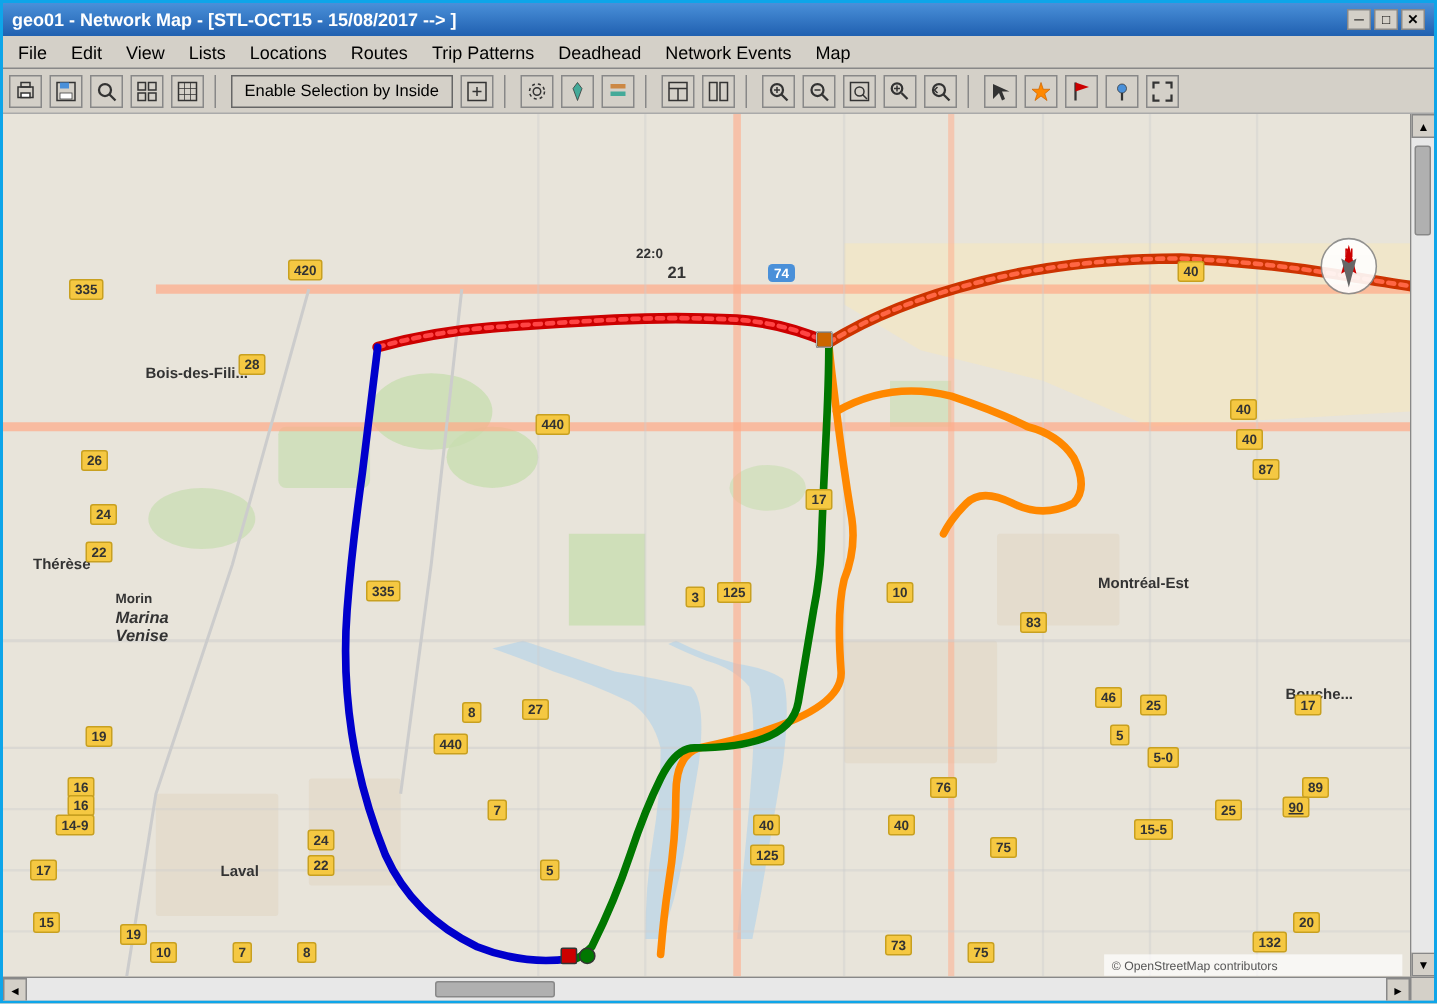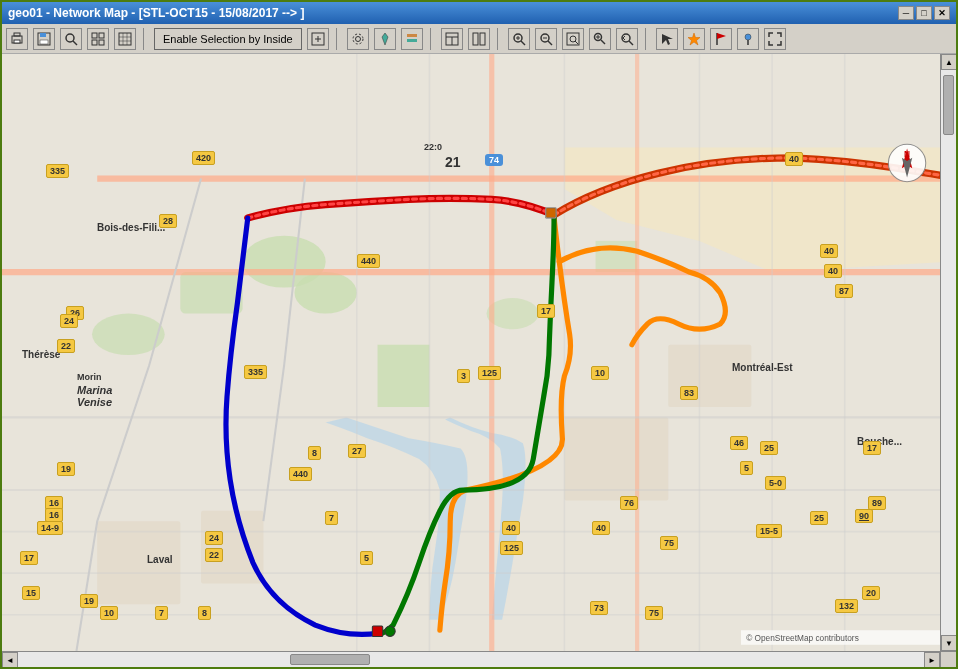--- a/index.html
+++ b/index.html
@@ -1,19 +1,19 @@
 <!DOCTYPE html>
 <html><head>
   <meta charset="utf-8">
   <style>
     * { margin: 0; padding: 0; box-sizing: border-box; }
     body { width: 958px; height: 669px; overflow: hidden; font-family: 'Segoe UI', Tahoma, Arial, sans-serif; font-size: 12px; background: #d4d0c8; }
 
     
-    .window { width: 958px; height: 669px; border: 2px solid #4d7c0f; display: flex; flex-direction: column; background: #d4d0c8; }
+    .window { width: 958px; height: 669px; border: 2px solid #0ea5e9; display: flex; flex-direction: column; background: #d4d0c8; }
 
     .title-bar { background: linear-gradient(to bottom, #4a90d9, #2060b0); color: white; height: 22px; display: flex; align-items: center; padding: 0 6px; font-size: 12px; font-weight: bold; user-select: none; flex-shrink: 0; }
     .title-bar-text { flex: 1; }
     .title-bar-buttons { display: flex; gap: 2px; }
     .title-btn { width: 16px; height: 14px; background: #d4d0c8; border: 1px solid #888; display: flex; align-items: center; justify-content: center; font-size: 9px; cursor: pointer; color: #000; }
 
     
     .menu-bar { background: #d4d0c8; height: 22px; display: flex; align-items: center; padding: 0 2px; border-bottom: 1px solid #888; flex-shrink: 0; }
     .menu-item { padding: 2px 8px; cursor: pointer; font-size: 12px; color: #000; }
 
@@ -65,20 +65,32 @@
 
   <div class="title-bar">
     <span class="title-bar-text">geo01 - Network Map - [STL-OCT15 - 15/08/2017 --&gt; ]</span>
     <div class="title-bar-buttons">
       <div class="title-btn">─</div>
       <div class="title-btn">□</div>
       <div class="title-btn">✕</div>
     </div>
   </div>
 
+  <div class="menu-bar">
+    <span class="menu-item">File</span>
+    <span class="menu-item">Edit</span>
+    <span class="menu-item">View</span>
+    <span class="menu-item">Lists</span>
+    <span class="menu-item">Locations</span>
+    <span class="menu-item">Routes</span>
+    <span class="menu-item">Trip Patterns</span>
+    <span class="menu-item">Deadhead</span>
+    <span class="menu-item">Network Events</span>
+    <span class="menu-item">Map</span>
+  </div>
 
   <div class="toolbar">
     <div class="tb-btn" title="Print">
       <svg width="14" height="14" viewBox="0 0 14 14">
           <rect x="2" y="4" width="10" height="7" fill="none" stroke="#333" stroke-width="1"></rect>
           <rect x="4" y="1" width="6" height="3" fill="none" stroke="#333" stroke-width="1"></rect>
           <rect x="4" y="8" width="6" height="3" fill="white" stroke="#333" stroke-width="1"></rect>
         </svg>
     </div>
     <div class="tb-btn" title="Save">
@@ -307,23 +319,23 @@
 
         <div class="map-label" style="left:95px; top:168px;">Bois-des-Fili...</div>
         <div class="map-label" style="left:20px; top:295px;">Thérèse</div>
         <div class="map-label" style="left:145px; top:500px;">Laval</div>
         <div class="map-label" style="left:730px; top:308px;">Montréal-Est</div>
         <div class="map-label" style="left:855px; top:382px;">Bouche...</div>
         <div class="map-label" style="left:75px; top:330px; font-size:11px; font-style:italic;">Marina<br>Venise</div>
         <div class="map-label" style="left:75px; top:318px; font-size:9px;">Morin</div>
 
         <div class="map-label" style="left:422px; top:88px; font-size:9px;">22:0</div>
-        <div class="map-label" style="left:443px; top:100px; font-size:14px;">21</div>
-
-        <div class="highway-shield" style="left:483px; top:100px;text-align:right;">74</div>
+        <div class="map-label" style="left:443px; top:100px; font-size:11px;">21</div>
+
+        <div class="highway-shield" style="left:510px; top:100px;text-align:right;">74</div>
 
         <div class="road-num" style="left:190px; top:97px;">420</div>
         <div class="road-num" style="left:44px; top:110px;">335</div>
         <div class="road-num" style="left:242px; top:311px;">335</div>
         <div class="road-num" style="left:355px; top:200px;">440</div>
         <div class="road-num" style="left:287px; top:413px;">440</div>
 
         <div class="road-num" style="left:783px; top:98px;">40</div>
         <div class="road-num" style="left:818px; top:190px;">40</div>
         <div class="road-num" style="left:822px; top:210px;">40</div>
@@ -337,21 +349,21 @@
         <div class="road-num" style="left:618px; top:442px;">76</div>
         <div class="road-num" style="left:588px; top:547px;">73</div>
         <div class="road-num" style="left:643px; top:552px;">75</div>
 
         <div class="road-num" style="left:476px; top:312px;">125</div>
         <div class="road-num" style="left:498px; top:487px;">125</div>
         <div class="road-num" style="left:589px; top:312px;">10</div>
         <div class="road-num" style="left:535px; top:250px;">17</div>
 
         <div class="road-num" style="left:157px; top:160px;">28</div>
-        <div class="road-num" style="left:64px; top:224px;margin-top:28px;">26</div>
+        <div class="road-num" style="left:52px; top:224px;">26</div>
         <div class="road-num" style="left:58px; top:260px;">24</div>
         <div class="road-num" style="left:55px; top:285px;">22</div>
         <div class="road-num" style="left:55px; top:408px;">19</div>
         <div class="road-num" style="left:43px; top:442px;">16</div>
         <div class="road-num" style="left:43px; top:454px;">16</div>
         <div class="road-num" style="left:35px; top:467px;">14-9</div>
         <div class="road-num" style="left:18px; top:497px;">17</div>
         <div class="road-num" style="left:20px; top:532px;">15</div>
         <div class="road-num" style="left:78px; top:540px;">19</div>
         <div class="road-num" style="left:98px; top:552px;">10</div>

